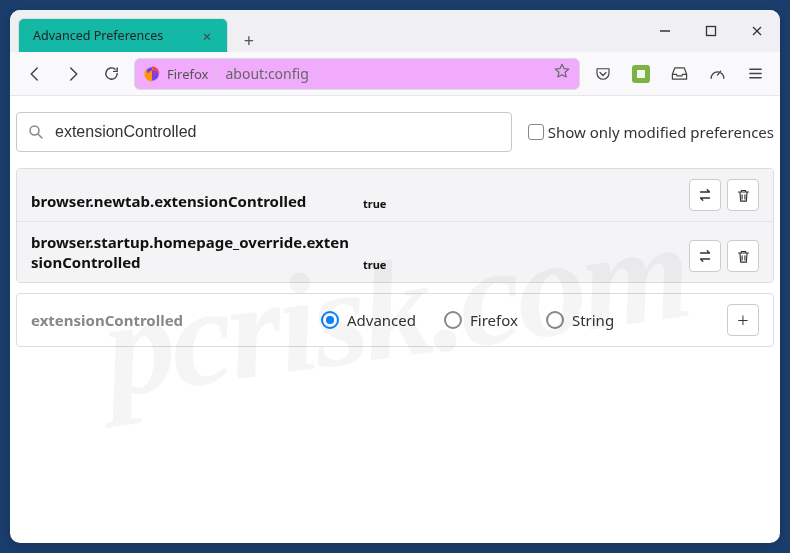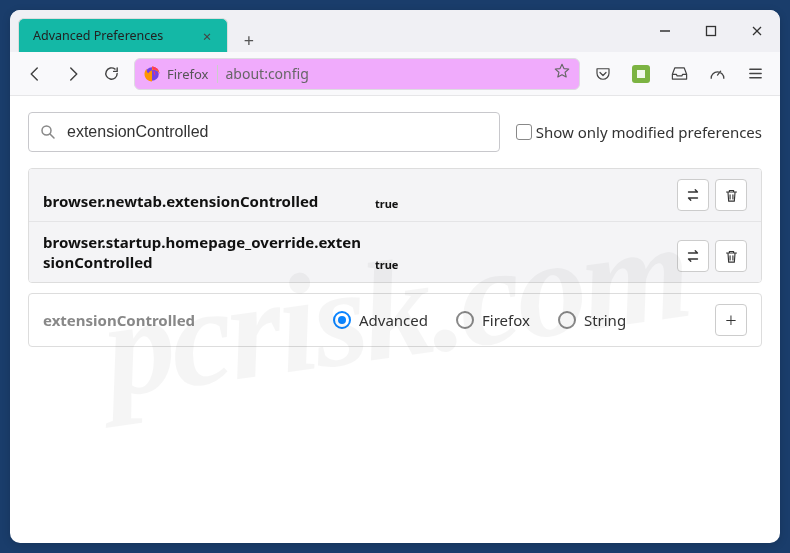--- a/index.html
+++ b/index.html
@@ -62,21 +62,21 @@
     border:1px solid #dcdce0; border-radius:6px;
     padding:0 8px; gap:8px;
   }
   .fx-logo { width:18px; height:18px; }
   .urlbar-identity { font-size:13px; color:#555; padding-right:8px; border-right:1px solid #ccc; display:flex; align-items:center; gap:6px; }
   .urlbar-text { font-size:14px; color:#666; flex:1; }
   .urlbar-star { color:#666; cursor:pointer; }
   .tb-icon { width:30px; height:30px; display:flex; align-items:center; justify-content:center; color:#444; cursor:pointer; }
   .ext-badge { width:18px; height:18px; background:#7cb342; border-radius:3px; display:flex; align-items:center; justify-content:center; }
   
-  .content { flex:1; padding:16px 18px; overflow:auto; }
+  .content { flex:1; padding:16px 6px; overflow:auto; }
   .searchrow { display:flex; align-items:center; gap:16px; margin-bottom:16px; }
   .searchbox {
     flex:1; display:flex; align-items:center;
     height:40px; border:1px solid #c8c8cc; border-radius:4px;
     padding:0 10px; gap:10px; background:#fff;
   }
   .searchbox input { border:none; outline:none; flex:1; font-size:16px; color:#333; background:transparent; }
   .checkbox-row { display:flex; align-items:center; gap:4px; font-size:15px; color:#333; }
   .checkbox-box { width:16px; height:16px; border:1px solid #888; border-radius:3px; background:#fff; cursor:pointer; }
   

